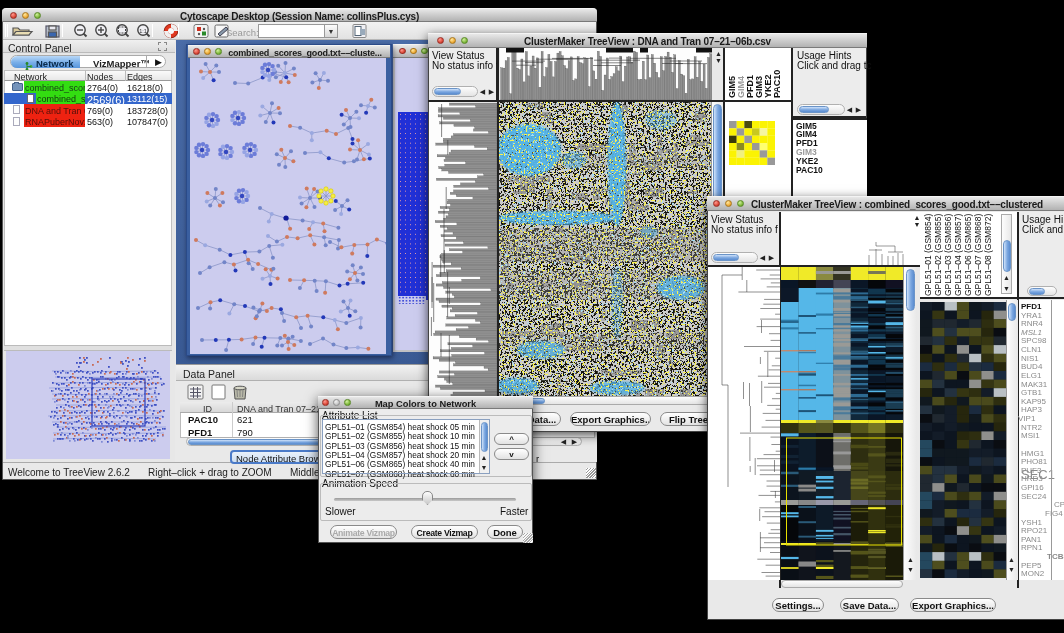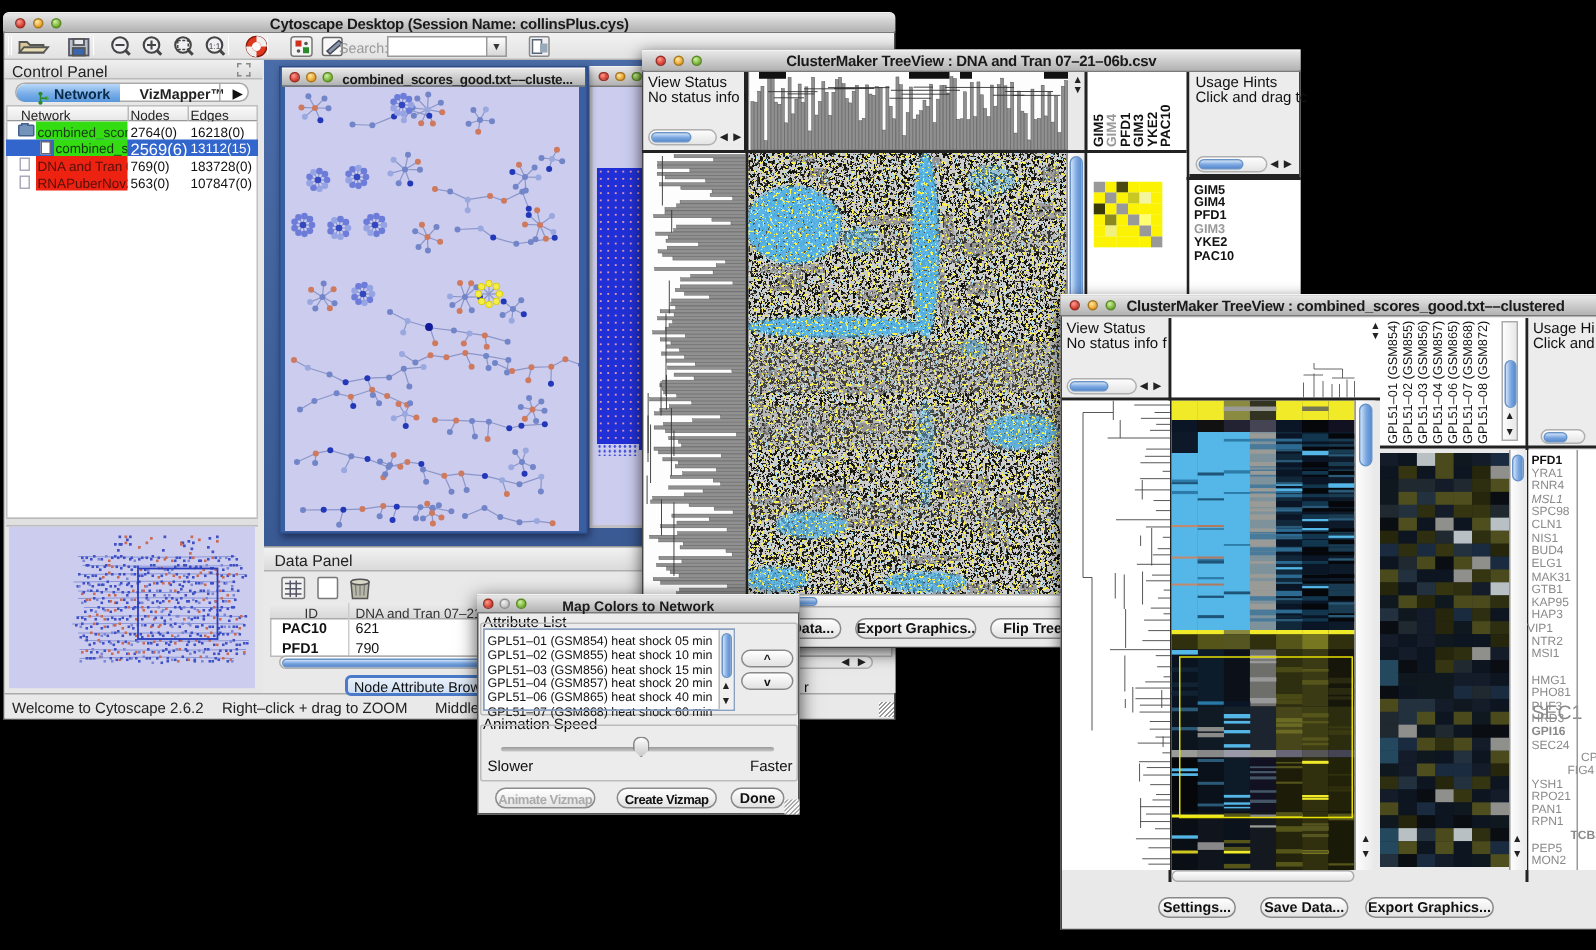--- a/index.html
+++ b/index.html
@@ -761,21 +761,21 @@
       <rect x="135" y="89" width="1.7" height="1.7" fill="#3f51c4"></rect>
       <rect x="137" y="87" width="1.7" height="1.7" fill="#3f51c4"></rect>
       <rect x="139" y="88" width="1.7" height="1.7" fill="#3f51c4"></rect>
       <rect x="142" y="87" width="1.7" height="1.7" fill="#c86a55"></rect>
       <rect x="145" y="89" width="1.7" height="1.7" fill="#3f51c4"></rect>
       <rect x="147" y="88" width="1.7" height="1.7" fill="#c86a55"></rect>
       <rect x="148" y="89" width="1.7" height="1.7" fill="#7c88d4"></rect>
       <rect x="86" y="28" width="53" height="47" fill="none" stroke="#2a3dbb" stroke-width="1.2"></rect>
     </svg></div>
 <div class="a" style="left:3px;top:462px;width:593px;height:17px;background:#e9e9e9;border-top:1px solid #aaa;"></div>
-<div class="a" style="left:8px;top:467px;font-size:10px;color:#222;font-weight:normal;white-space:nowrap;">Welcome to Cytoscape 2.6.2</div>
+<div class="a" style="left:8px;top:467px;font-size:10px;color:#222;font-weight:normal;white-space:nowrap;">Welcome to TreeView 2.6.2</div>
 <div class="a" style="left:148px;top:467px;font-size:10px;color:#222;font-weight:normal;white-space:nowrap;">Right–click + drag  to  ZOOM</div>
 <div class="a" style="left:290px;top:467px;font-size:10px;color:#222;font-weight:normal;white-space:nowrap;">Middle–click + drag</div>
 <div class="a" style="left:176px;top:40px;width:421px;height:324px;background:linear-gradient(#4a6ca8,#3a5a94);"></div>
 <div class="a" style="left:393px;top:44px;width:36px;height:308px;background:#c0c0c4;"></div>
 <div class="a tb" style="left:393px;top:44px;width:36px;height:14px;"></div>
 <div class="lt ltr" style="left:399px;top:47.5px;width:6.5px;height:6.5px;"></div>
 <div class="lt lty" style="left:410px;top:47.5px;width:6.5px;height:6.5px;"></div>
 <div class="lt ltg" style="left:421px;top:47.5px;width:6.5px;height:6.5px;"></div>
 <div class="a" style="left:395px;top:58px;width:34px;height:292px;background:#ccccee;"></div>
 <div class="a" style="left:398px;top:112px;width:30px;height:188px;background:#2130d6;background-image:radial-gradient(circle,#e09aaa 0.6px,rgba(0,0,0,0) 0.9px);background-size:5px 4.8px;"></div>
@@ -2674,21 +2674,21 @@
 <div class="a" style="left:1021px;top:396.82px;font-size:8px;color:#8a8a8a;font-weight:normal;white-space:nowrap;">KAP95</div>
 <div class="a" style="left:1021px;top:405.44px;font-size:8px;color:#8a8a8a;font-weight:normal;white-space:nowrap;">HAP3</div>
 <div class="a" style="left:1018px;top:414.06px;font-size:8px;color:#8a8a8a;font-weight:normal;white-space:nowrap;">VIP1</div>
 <div class="a" style="left:1021px;top:422.68px;font-size:8px;color:#8a8a8a;font-weight:normal;white-space:nowrap;">NTR2</div>
 <div class="a" style="left:1021px;top:431.29999999999995px;font-size:8px;color:#8a8a8a;font-weight:normal;white-space:nowrap;">MSI1</div>
 <div class="a" style="left:1021px;top:439.91999999999996px;font-size:13px;color:#8a8a8a;font-weight:normal;white-space:nowrap;margin-top:27px;">SEC1</div>
 <div class="a" style="left:1021px;top:448.53999999999996px;font-size:8px;color:#8a8a8a;font-weight:normal;white-space:nowrap;">HMG1</div>
 <div class="a" style="left:1021px;top:457.15999999999997px;font-size:8px;color:#8a8a8a;font-weight:normal;white-space:nowrap;text-align:center;">PHO81</div>
 <div class="a" style="left:1021px;top:465.78px;font-size:8px;color:#8a8a8a;font-weight:normal;white-space:nowrap;">PUF3</div>
 <div class="a" style="left:1021px;top:474.4px;font-size:8px;color:#8a8a8a;font-weight:normal;white-space:nowrap;">HRD3</div>
-<div class="a" style="left:1021px;top:483.02px;font-size:8px;color:#8a8a8a;font-weight:bold;white-space:nowrap;">GPI16</div>
+<div class="a" style="left:1021px;top:483.02px;font-size:8px;color:#8a8a8a;font-weight:normal;white-space:nowrap;">GPI16</div>
 <div class="a" style="left:1021px;top:491.64px;font-size:8px;color:#8a8a8a;font-weight:normal;white-space:nowrap;">SEC24</div>
 <div class="a" style="left:1054px;top:500.26px;font-size:8px;color:#8a8a8a;font-weight:normal;white-space:nowrap;">CPA2</div>
 <div class="a" style="left:1021px;top:508.88px;font-size:8px;color:#8a8a8a;font-weight:normal;white-space:nowrap;padding-left:24px;">FIG4</div>
 <div class="a" style="left:1021px;top:517.5px;font-size:8px;color:#8a8a8a;font-weight:normal;white-space:nowrap;">YSH1</div>
 <div class="a" style="left:1021px;top:526.12px;font-size:8px;color:#8a8a8a;font-weight:normal;white-space:nowrap;">RPO21</div>
 <div class="a" style="left:1021px;top:534.74px;font-size:8px;color:#8a8a8a;font-weight:normal;white-space:nowrap;">PAN1</div>
 <div class="a" style="left:1021px;top:543.36px;font-size:8px;color:#8a8a8a;font-weight:normal;white-space:nowrap;">RPN1</div>
 <div class="a" style="left:1047px;top:551.98px;font-size:8px;color:#8a8a8a;font-weight:bold;white-space:nowrap;">TCB3</div>
 <div class="a" style="left:1021px;top:560.5999999999999px;font-size:8px;color:#8a8a8a;font-weight:normal;white-space:nowrap;">PEP5</div>
 <div class="a" style="left:1021px;top:569.22px;font-size:8px;color:#8a8a8a;font-weight:normal;white-space:nowrap;">MON2</div>

